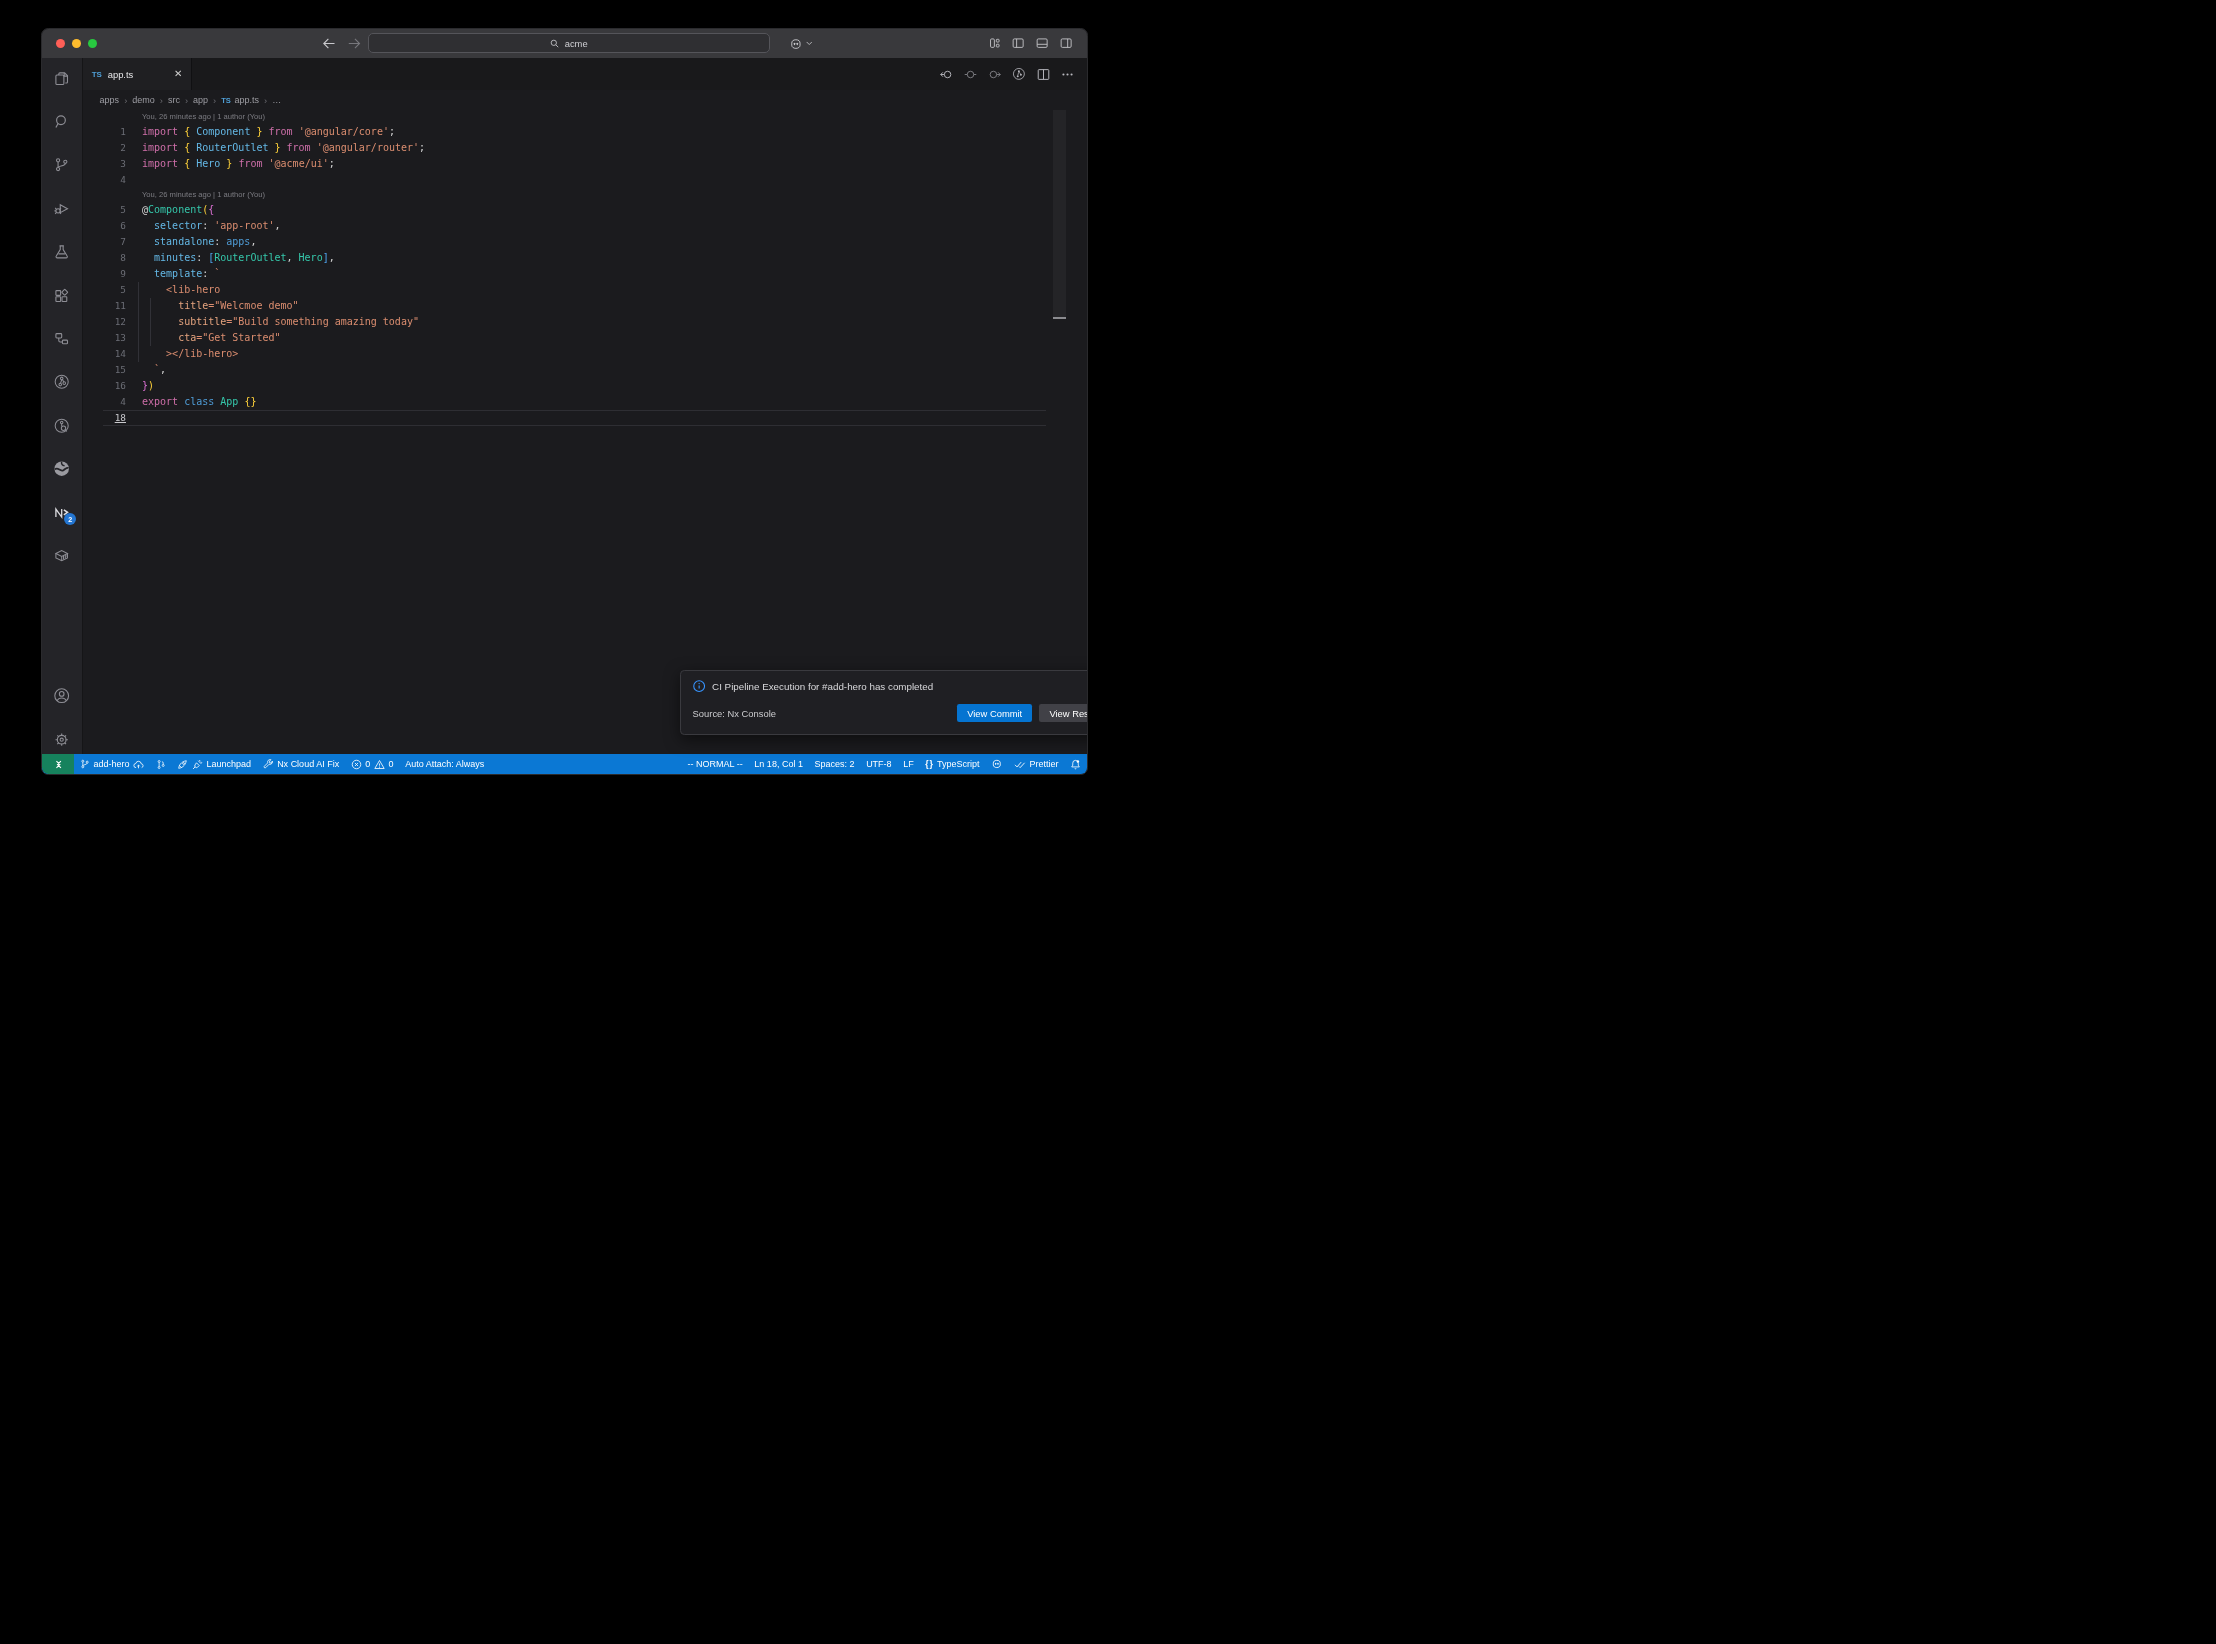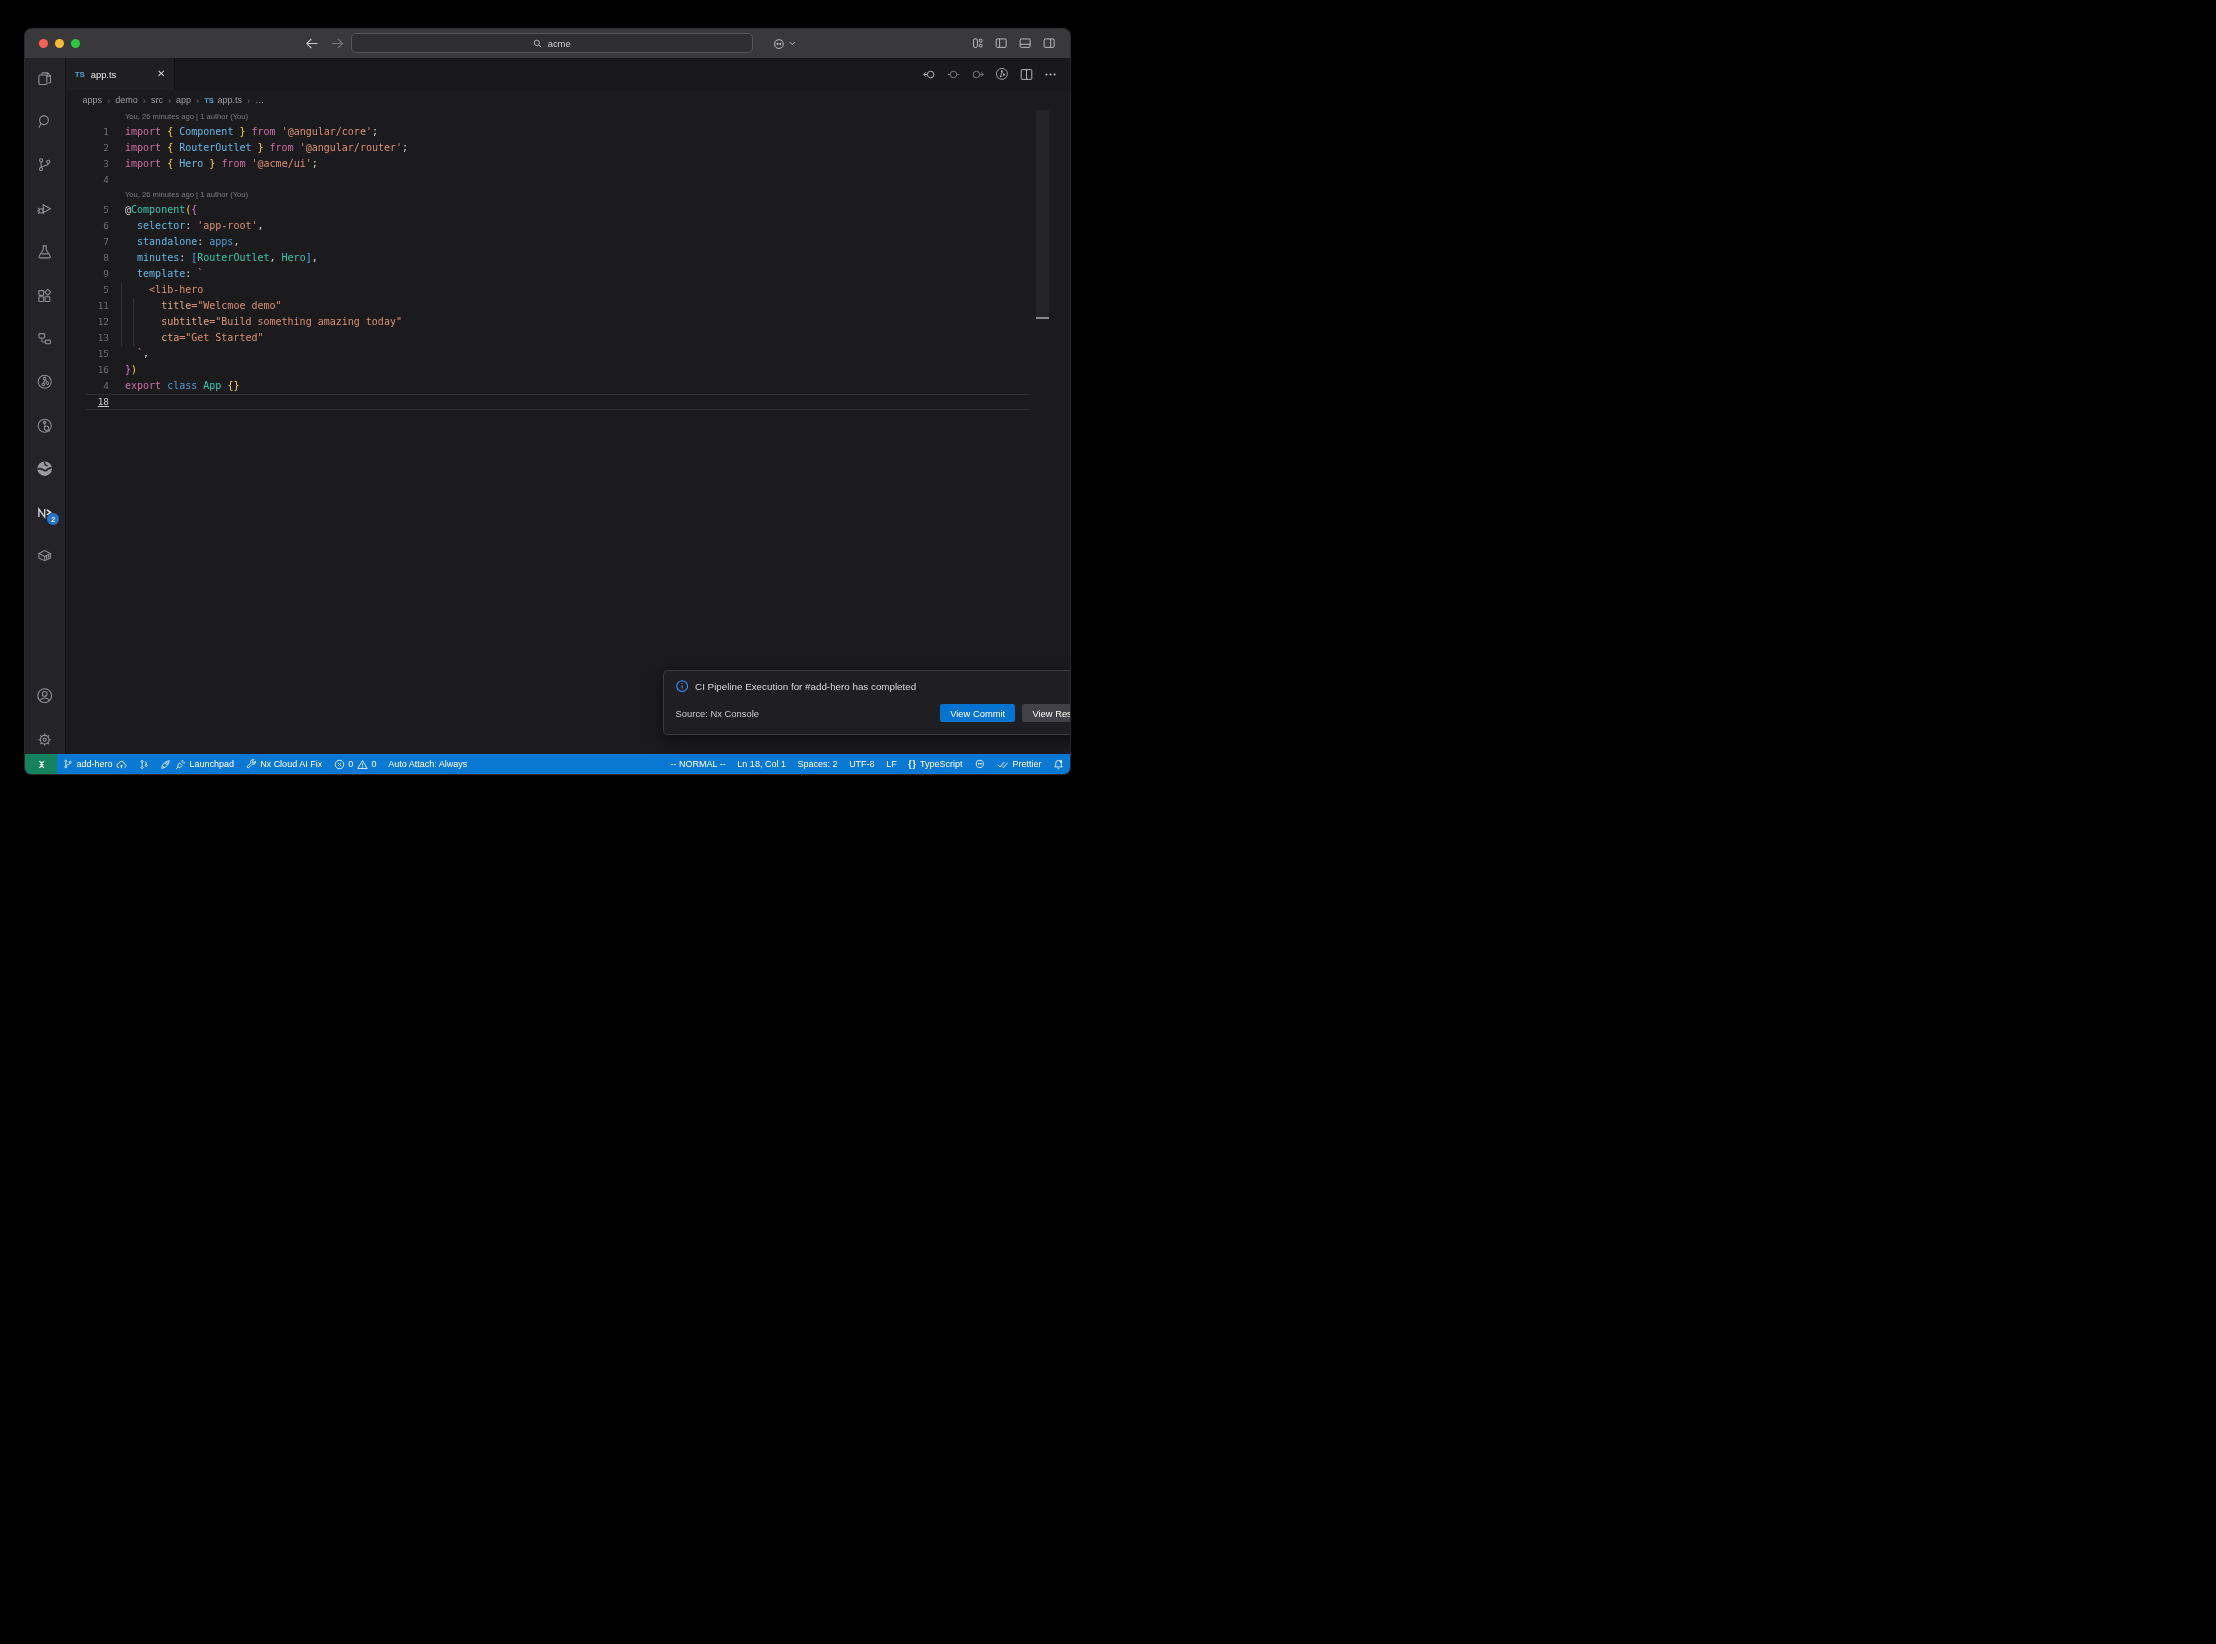--- a/index.html
+++ b/index.html
@@ -1,18 +1,18 @@
 <!DOCTYPE html>
 <html style="font-size:11.6px"><head>
 <meta charset="utf-8">
 <style>
   * { margin:0; padding:0; box-sizing:border-box; }
   html,body { background:#000; width:1108px; height:822px; overflow:hidden;
     font-family:"Liberation Sans", sans-serif; }
-  .window { position:absolute; left:24px; top:28px; width:1047px; height:747px;
+  .window { position:absolute; left:41px; top:28px; width:1047px; height:747px;
     background:#1b1b1e; border-radius:7.2px; overflow:hidden;
     box-shadow:0 13px 43px rgba(0,0,0,.7); display:flex; flex-direction:column;
     border:0.7px solid #2a2a2d; }
 
   
   .titlebar { height:29px; background:#39393c; flex:0 0 29px; position:relative;
     display:flex; align-items:center; }
   .traffic { display:flex; gap:6.5px; margin-left:13.8px; }
   .traffic i { width:9.4px; height:9.4px; border-radius:50%; display:block; }
   .nav-arrows { position:absolute; left:281px; display:flex; gap:13px; align-items:center; }
@@ -367,20 +367,24 @@
             </div>
             <div class="code-row">
               <span class="ln">12</span>
               <span class="code"><i class="guide" style="left: 2ch;"></i><i class="guide" style="left: 4ch;"></i><span class="tk-pl">      </span><span class="tk-at">subtitle</span><span class="tk-st">="Build something amazing today"</span></span>
             </div>
             <div class="code-row">
               <span class="ln">13</span>
               <span class="code"><i class="guide" style="left: 2ch;"></i><i class="guide" style="left: 4ch;"></i><span class="tk-pl">      </span><span class="tk-at">cta</span><span class="tk-st">="Get Started"</span></span>
             </div>
             <div class="code-row">
+              <span class="ln">14</span>
+              <span class="code"><i class="guide" style="left: 2ch;"></i><span class="tk-pl">    </span><span class="tk-tg">&gt;&lt;/lib-hero&gt;</span></span>
+            </div>
+            <div class="code-row">
               <span class="ln">15</span>
               <span class="code"><span class="tk-pl">  </span><span class="tk-st">`</span><span class="tk-pl">,</span></span>
             </div>
             <div class="code-row">
               <span class="ln">16</span>
               <span class="code"><span class="tk-b2">}</span><span class="tk-b1">)</span></span>
             </div>
             <div class="code-row">
               <span class="ln">4</span>
               <span class="code"><span class="tk-kw">export</span><span class="tk-pl"> </span><span class="tk-bo">class</span><span class="tk-pl"> </span><span class="tk-ty">App</span><span class="tk-pl"> </span><span class="tk-b1">{}</span></span>

